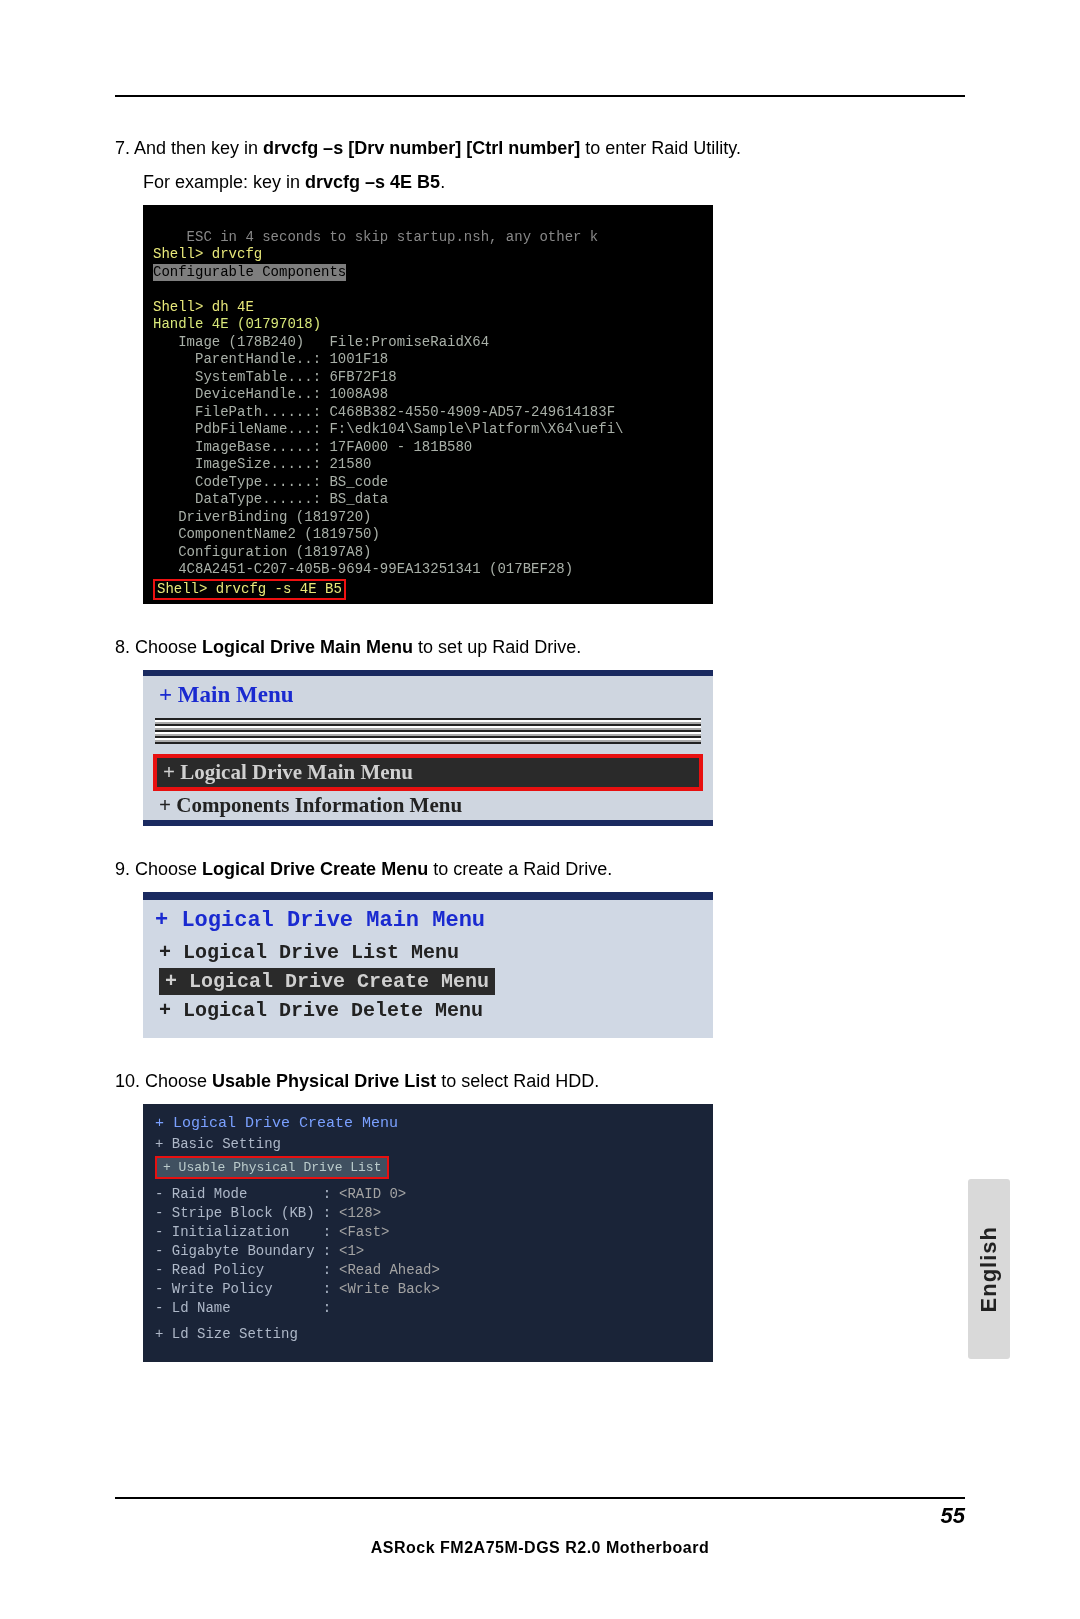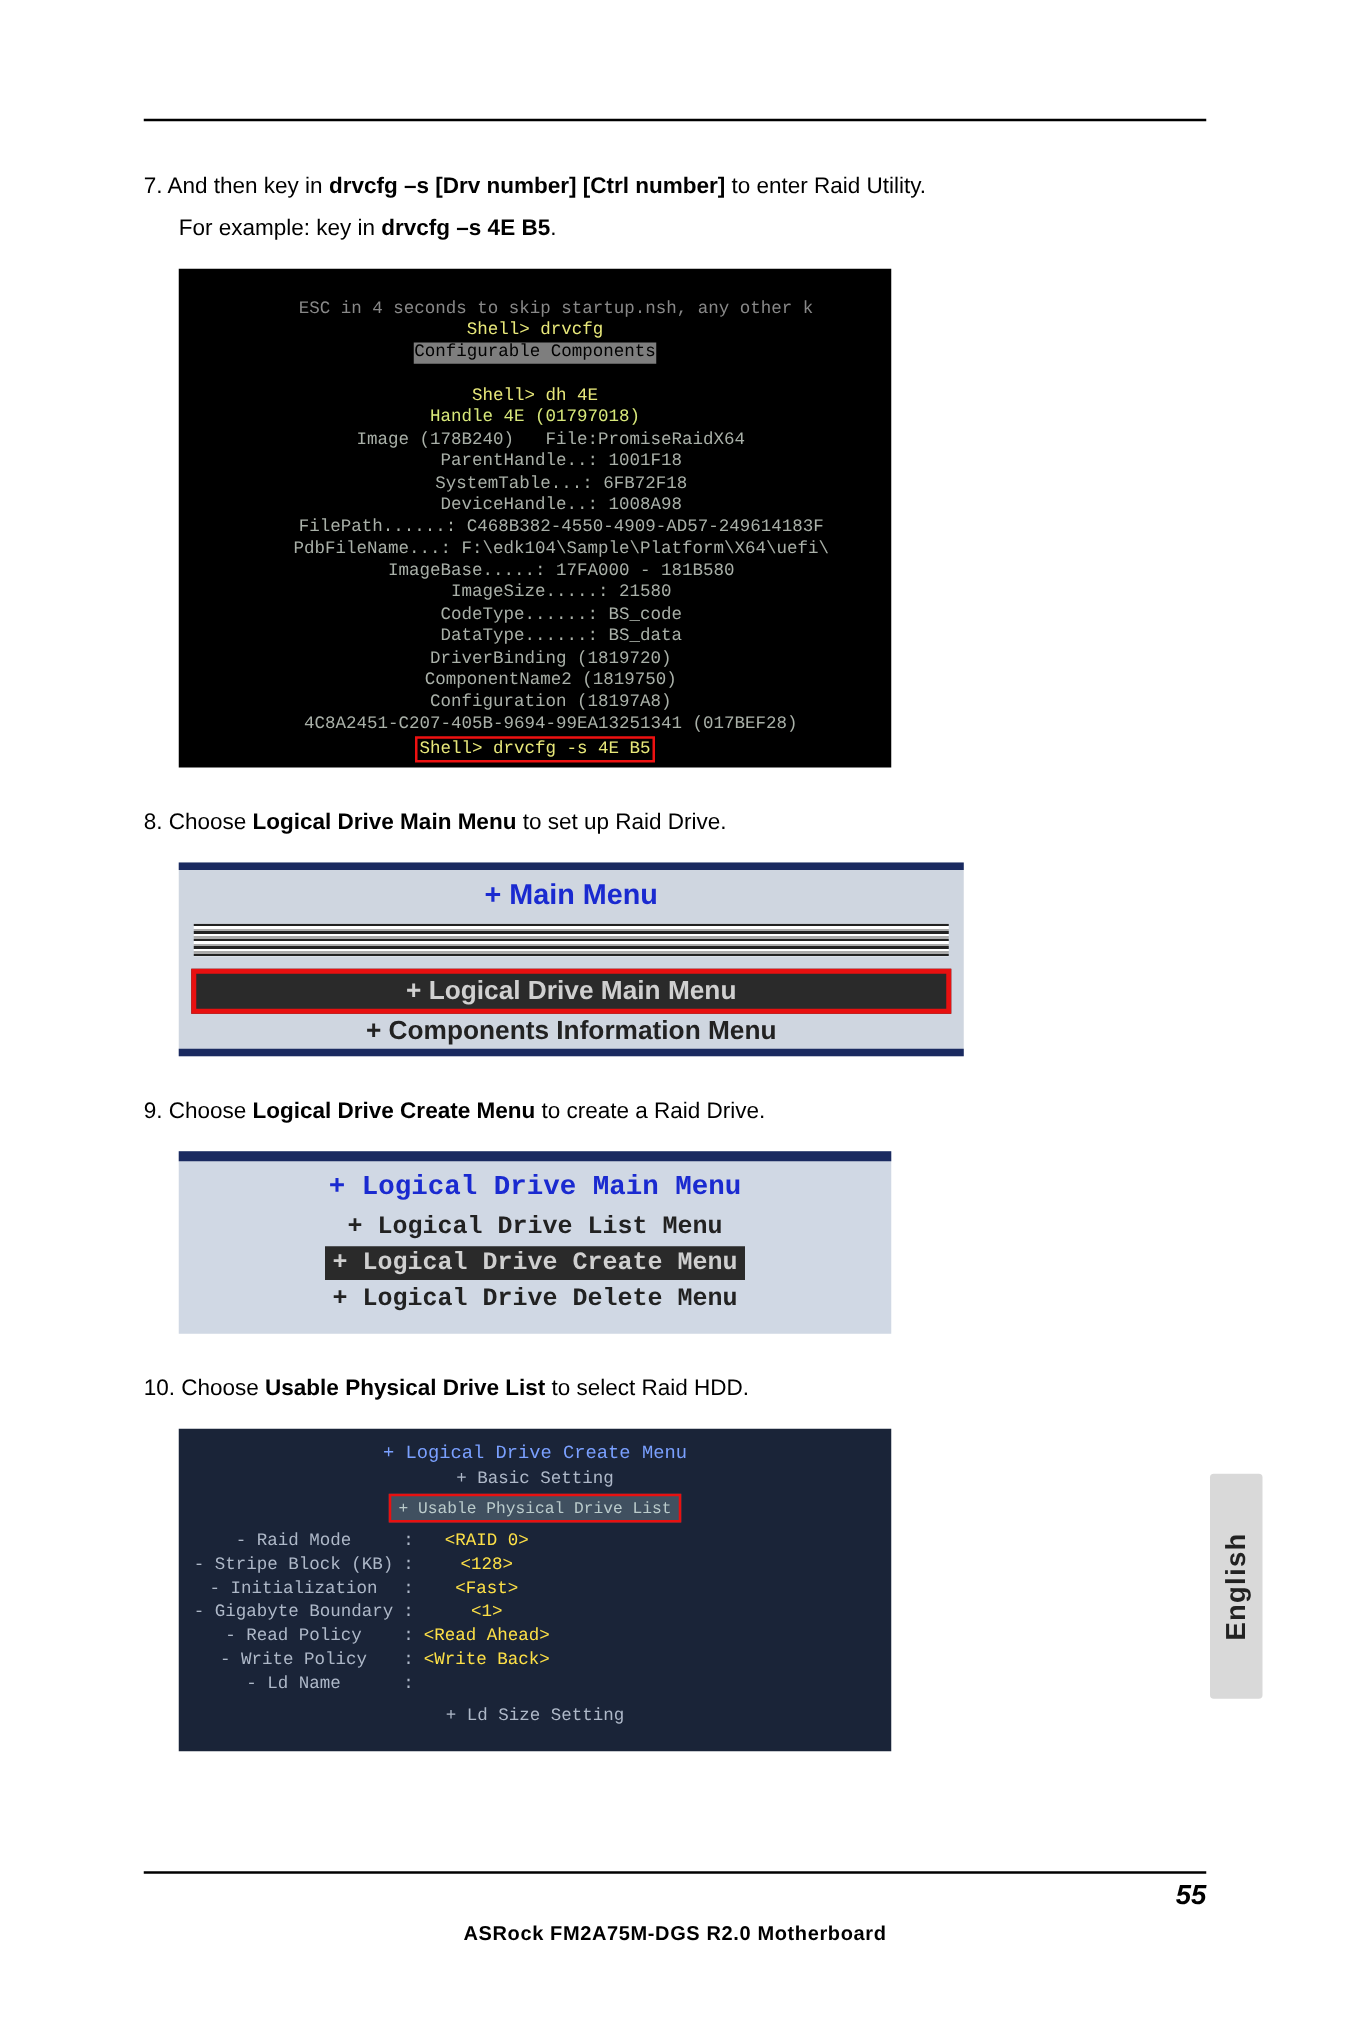--- a/index.html
+++ b/index.html
@@ -35,23 +35,22 @@
     margin-bottom: 8px;
   }
   .step .num {
     display: inline;
   }
   .bold { font-weight: bold; }
   .indent { padding-left: 28px; }
 
   
   .shot {
-    margin: 20px 0 30px 28px;
+    margin: 10px 0 30px 28px;
     box-sizing: border-box;
-    text-align: center;
   }
   .shot1 {
     width: 570px;
     background: #000;
     color: #a9b0a8;
     font-family: "Courier New", monospace;
     font-size: 14px;
     line-height: 1.25;
     padding: 6px 10px 4px 10px;
     white-space: pre;
@@ -65,25 +64,25 @@
     display: inline-block;
     padding: 0 2px;
     color: #e8e87a;
   }
   .shot1 .topbar {
     color:#888;
   }
 
   
   .shot2 {
-    width: 628px;
+    width: 570px;
     border-top: 6px solid #1a2a60;
     border-bottom: 6px solid #1a2a60;
     background: #cfd6e0;
-    font-family: Liberation Sans, sans-serif;
+    font-family: Liberation Serif, serif;
     font-weight: bold;
     font-size: 21px;
     color: #222;
     padding: 0;
     overflow:hidden;
   }
   .shot2 .hdr {
     color: #1a2ad0;
     padding: 6px 16px 6px 16px;
     font-size: 23px;
@@ -137,21 +136,21 @@
     border: 2px solid #e81010;
     background:#405060;
     color:#bcc;
     display:inline-block;
     padding:1px 6px;
     margin: 2px 0 6px 0;
     font-size:13px;
   }
   .shot4 table { border-collapse: collapse; }
   .shot4 td { padding: 0 8px 0 0; white-space: pre; }
-  .shot4 td.val { color:#fde047; }
+  .shot4 td.val { color:#a3a3a3; }
 
   
   .langtab {
     position: absolute;
     right: 70px;
     bottom: 260px;
     width: 42px;
     height: 180px;
     background: #d9d9d9;
     border-radius: 3px;

